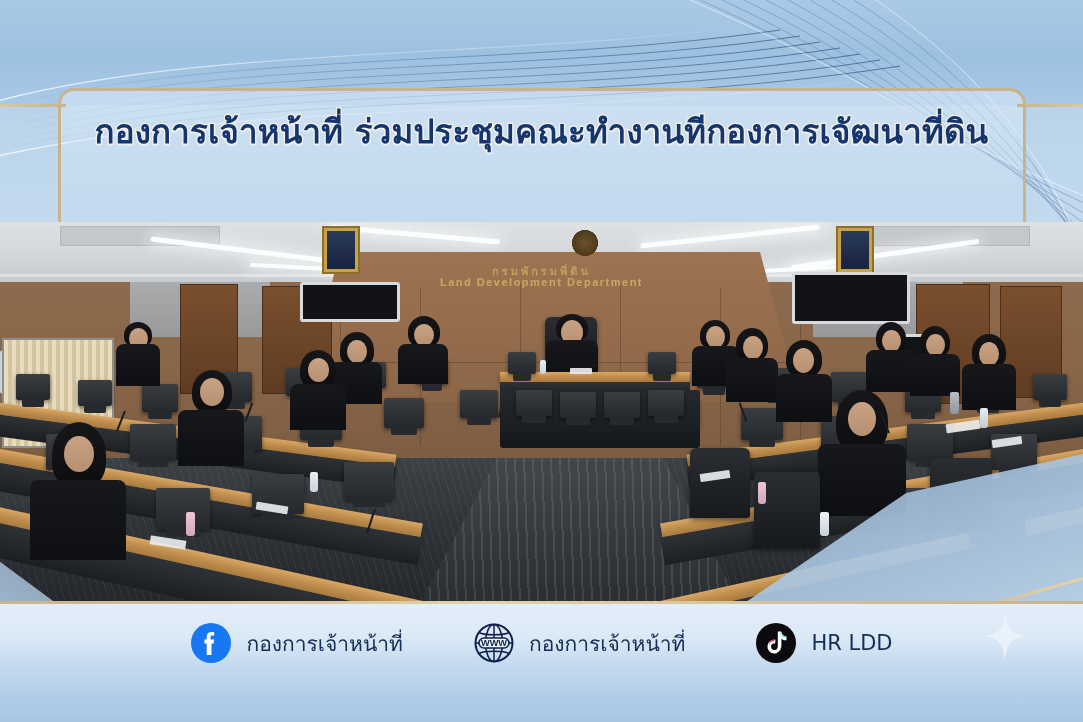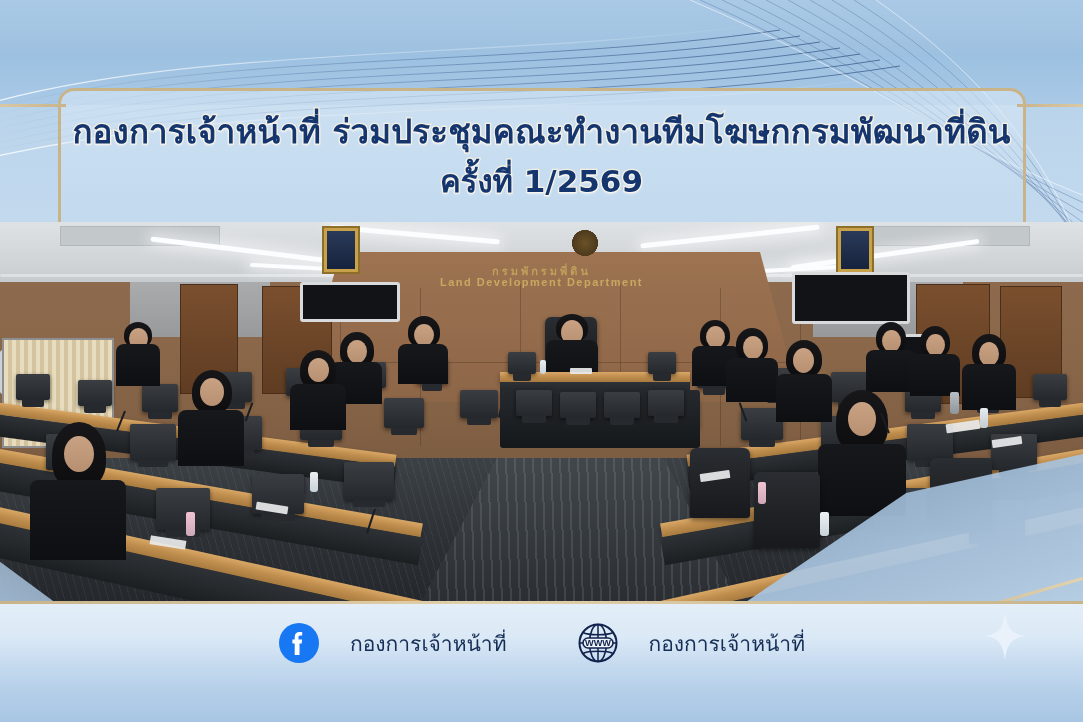--- a/index.html
+++ b/index.html
@@ -215,21 +215,21 @@
   
   .footer{
     position:absolute; left:0; top:604px; width:1083px; height:118px;
     background:linear-gradient(180deg,#e3eef8 0%, #dbe9f6 28%, #c5daef 52%, #b2cde8 78%, #a8c6e3 100%);
     z-index:20;
   }
   .footer-row{
     position:absolute; left:0; top:8px; width:1083px; height:62px;
     display:flex; align-items:center; justify-content:center; gap:70px;
   }
-  .social{ display:flex; align-items:center; gap:30px; }
+  .social{ display:flex; align-items:center; gap:14px; }
   .social-label{
     font-family:"DejaVu Sans",sans-serif; font-size:21px; color:#152e56; font-weight:normal;
     white-space:nowrap;
   }
   .ic{ width:42px; height:42px; flex:0 0 42px; position:relative; }
 
   
   .sparkle{
     position:absolute; right:58px; top:612px; width:40px; height:48px; z-index:30;
   }
@@ -317,22 +317,21 @@
     </g>
 
     <path d="M0,700 C260,640 700,690 1083,640 L1083,722 L0,722 Z" fill="url(#lg3)" opacity="0.35"></path>
   </svg>
 
   <div class="gold-frame"></div>
   <div class="gold-line-l"></div>
   <div class="gold-line-r"></div>
 
   <div class="headline-wrap">
-    <div class="headline">กองการเจ้าหน้าที่ ร่วมประชุมคณะทำงานทีมโฆษกกรมพัฒนาที่ดิน</div>
-    <div class="subline">ครั้งที่ 1/2569</div>
+    <div class="headline">กองการเจ้าหน้าที่ ร่วมประชุมคณะทำงานทีกองการเจัฒนาที่ดิน</div>
   </div>
 
   <div class="photo">
     <div class="photo-inner">
 
       <div class="ceiling"></div>
       <div class="ceil-panel" style="left:60px;top:4px;width:160px;height:20px;"></div>
       <div class="ceil-panel" style="left:860px;top:4px;width:170px;height:20px;"></div>
       <div class="ceil-light" style="left:150px;top:26px;width:190px;height:5px;transform:rotate(7deg);"></div>
       <div class="ceil-light" style="left:330px;top:10px;width:170px;height:5px;transform:rotate(5deg);"></div>
@@ -578,20 +577,31 @@
             <path d="M6,10.5 C11,13.5 31,13.5 36,10.5" fill="none" stroke="#11224d" stroke-width="1.5"></path>
             <path d="M6,31.5 C11,28.5 31,28.5 36,31.5" fill="none" stroke="#11224d" stroke-width="1.5"></path>
             <line x1="21" y1="2.5" x2="21" y2="39.5" stroke="#11224d" stroke-width="1.5"></line>
             <rect x="6" y="16" width="30" height="10" rx="5" fill="#eef4fa" stroke="#11224d" stroke-width="1.6"></rect>
             <text x="21" y="24.4" font-family="Liberation Sans, sans-serif" font-size="9.2" font-weight="bold" fill="#11224d" text-anchor="middle">WWW</text>
           </svg>
         </span>
         <span class="social-label">กองการเจ้าหน้าที่</span>
       </div>
 
+      <div class="social">
+        <span class="ic">
+          <svg width="42" height="42" viewBox="0 0 42 42">
+            <circle cx="21" cy="21" r="20" fill="#0b0b0e"></circle>
+            <path d="M26.2 9.6c.6 3 2.4 4.8 5.3 5v3.6c-1.7.2-3.3-.4-5.1-1.5v6.6c0 8.4-9.2 11-12.8 5-2.4-3.9-.9-10.6 6.7-10.9v3.8c-.6.1-1.2.2-1.8.4-1.7.6-2.7 1.7-2.4 3.6.5 3.7 7.3 4.8 6.7-2.5V9.6h3.4z" fill="#ffffff"></path>
+            <path d="M25.3 9.6c.6 3 2.4 4.8 5.3 5v1.2c-2.4-.3-4.2-1.7-5.2-4.1V9.6z" fill="#25F4EE"></path>
+            <path d="M19.2 17.4v1.5c-.6.1-1.2.2-1.8.4-2.4.9-3.1 2.8-2.4 4.9-1.5-2.5-.5-6.5 4.2-6.8z" fill="#FE2C55"></path>
+          </svg>
+        </span>
+        <span class="social-label">HR LDD</span>
+      </div>
 
     </div>
   </div>
 
   <svg class="sparkle" viewBox="0 0 40 48">
     <path d="M20,0 C22,16 26,22 40,24 C26,26 22,32 20,48 C18,32 14,26 0,24 C14,22 18,16 20,0 Z" fill="#e9f2fb"></path>
   </svg>
 
 </div>
 

